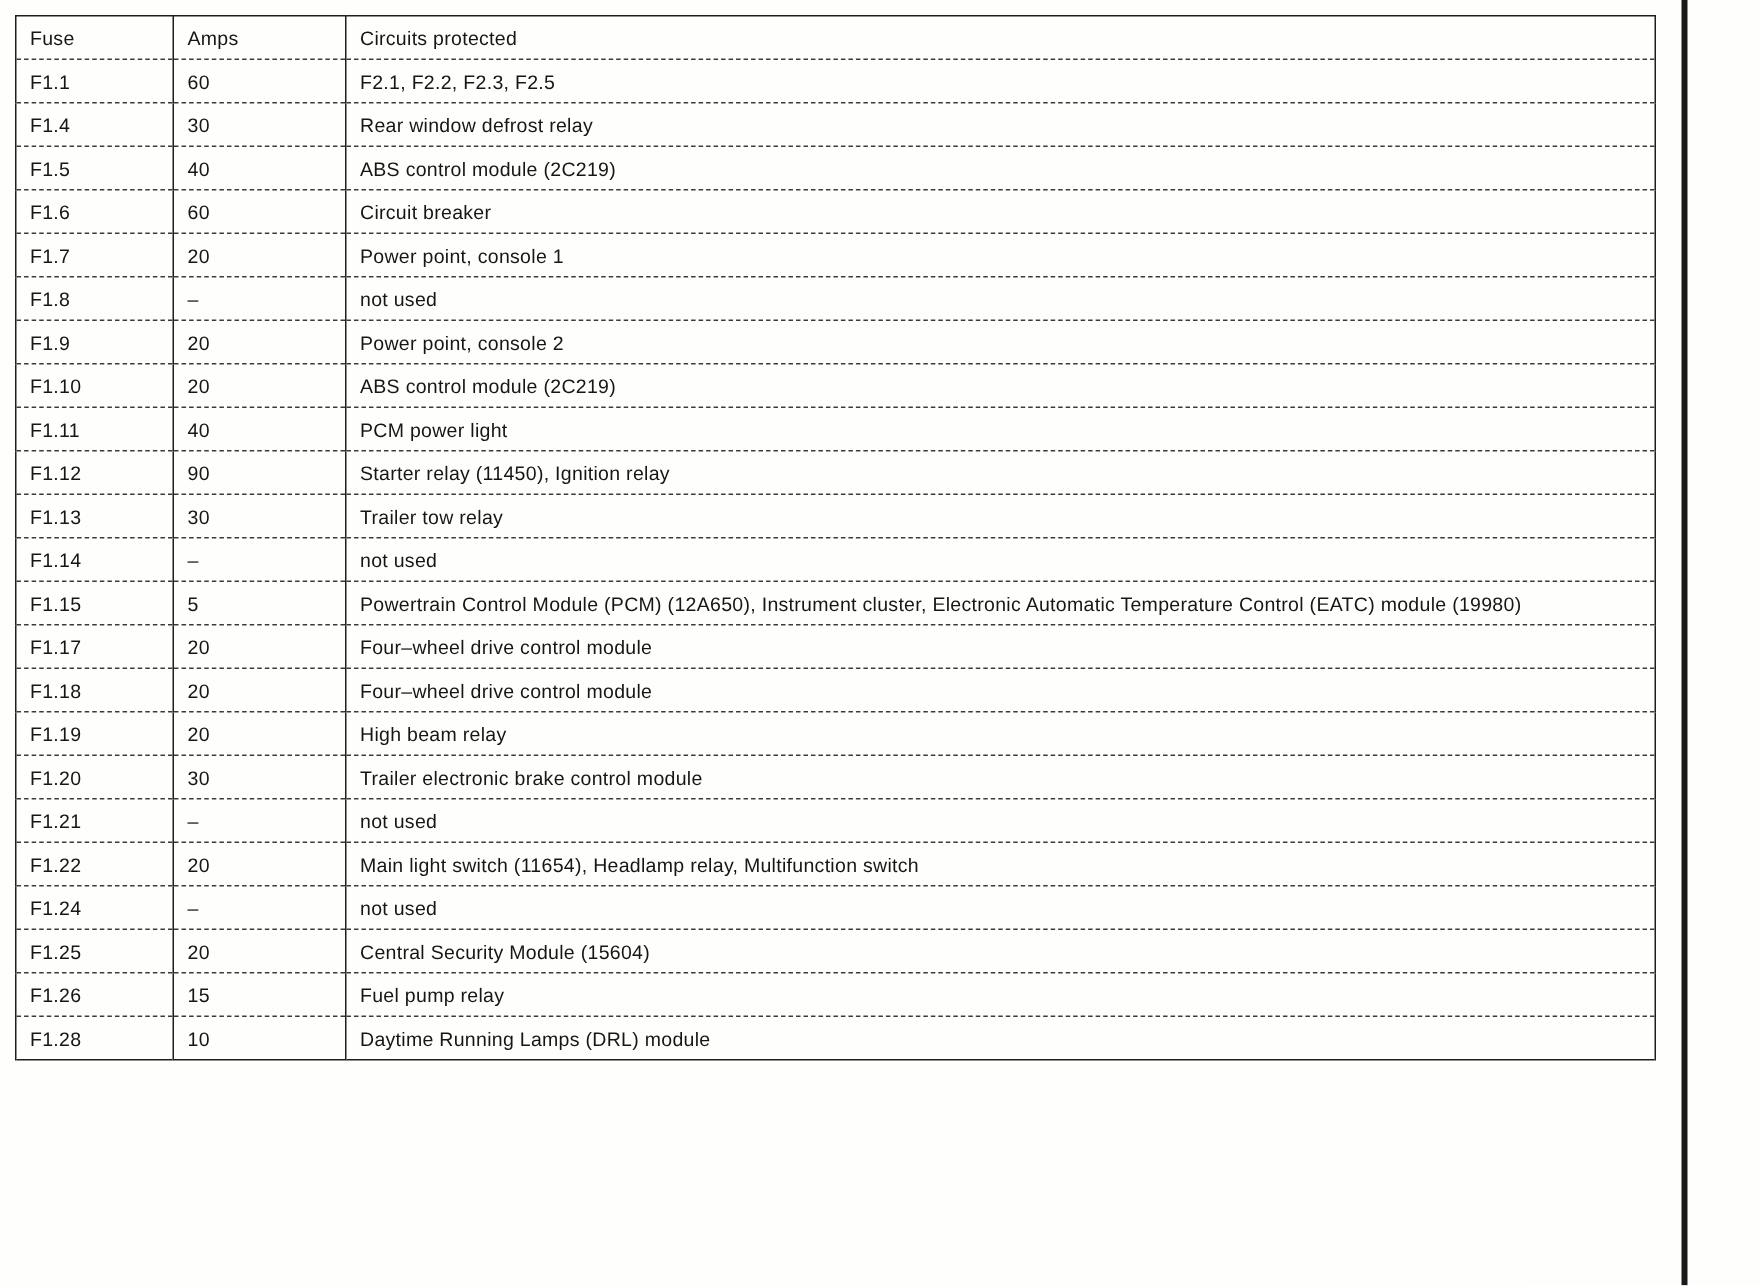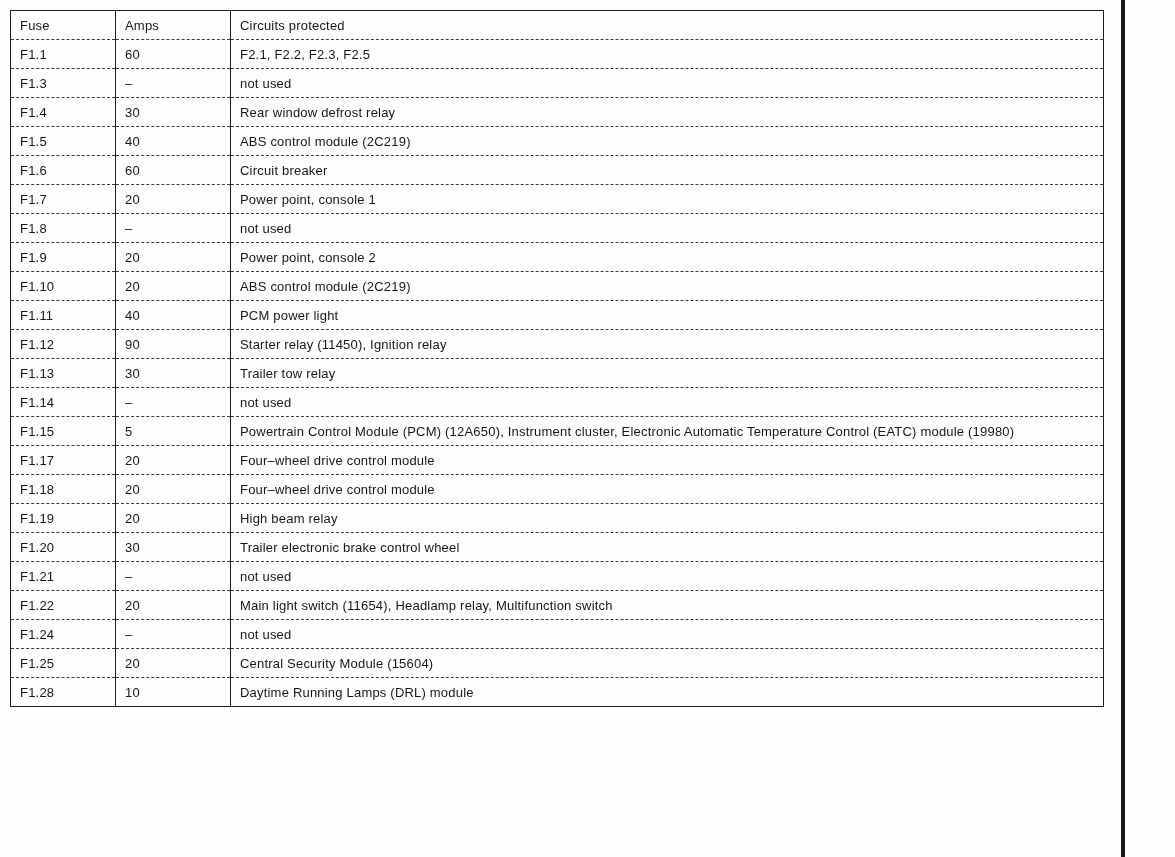--- a/index.html
+++ b/index.html
@@ -82,25 +82,20 @@
         <th>Circuits protected</th>
       </tr>
     </thead>
     <tbody>
         <tr>
           <td>F1.1</td>
           <td>60</td>
           <td>F2.1, F2.2, F2.3, F2.5</td>
         </tr>
         <tr>
-          <td>F1.3</td>
-          <td>–</td>
-          <td>not used</td>
-        </tr>
-        <tr>
           <td>F1.4</td>
           <td>30</td>
           <td>Rear window defrost relay</td>
         </tr>
         <tr>
           <td>F1.5</td>
           <td>40</td>
           <td>ABS control module (2C219)</td>
         </tr>
         <tr>
@@ -164,41 +159,46 @@
           <td>Four–wheel drive control module</td>
         </tr>
         <tr>
           <td>F1.19</td>
           <td>20</td>
           <td>High beam relay</td>
         </tr>
         <tr>
           <td>F1.20</td>
           <td>30</td>
-          <td>Trailer electronic brake control wheel</td>
+          <td>Trailer electronic brake control module</td>
         </tr>
         <tr>
           <td>F1.21</td>
           <td>–</td>
           <td>not used</td>
         </tr>
         <tr>
           <td>F1.22</td>
           <td>20</td>
           <td>Main light switch (11654), Headlamp relay, Multifunction switch</td>
         </tr>
         <tr>
           <td>F1.24</td>
           <td>–</td>
           <td>not used</td>
         </tr>
         <tr>
           <td>F1.25</td>
           <td>20</td>
           <td>Central Security Module (15604)</td>
+        </tr>
+        <tr>
+          <td>F1.26</td>
+          <td>15</td>
+          <td>Fuel pump relay</td>
         </tr>
         <tr>
           <td>F1.28</td>
           <td>10</td>
           <td>Daytime Running Lamps (DRL) module</td>
         </tr>
       </tbody>
   </table>
 
   <div class="page-edge-line"></div>

